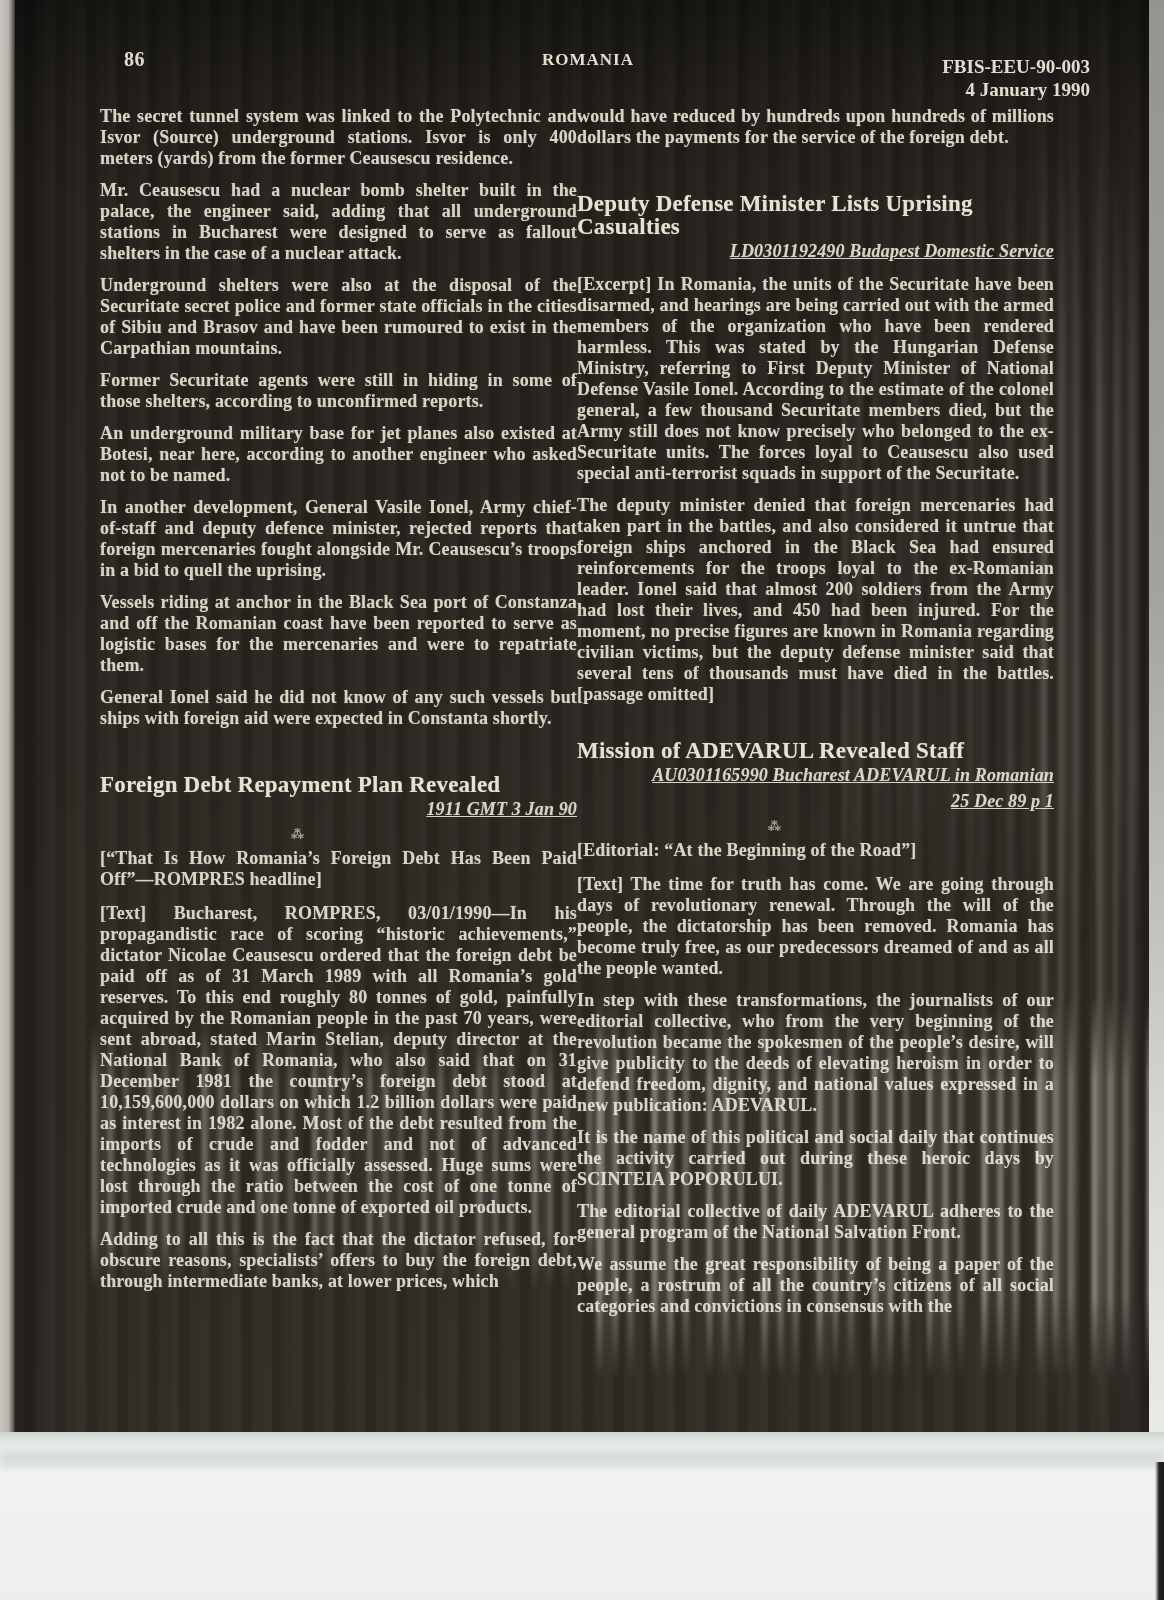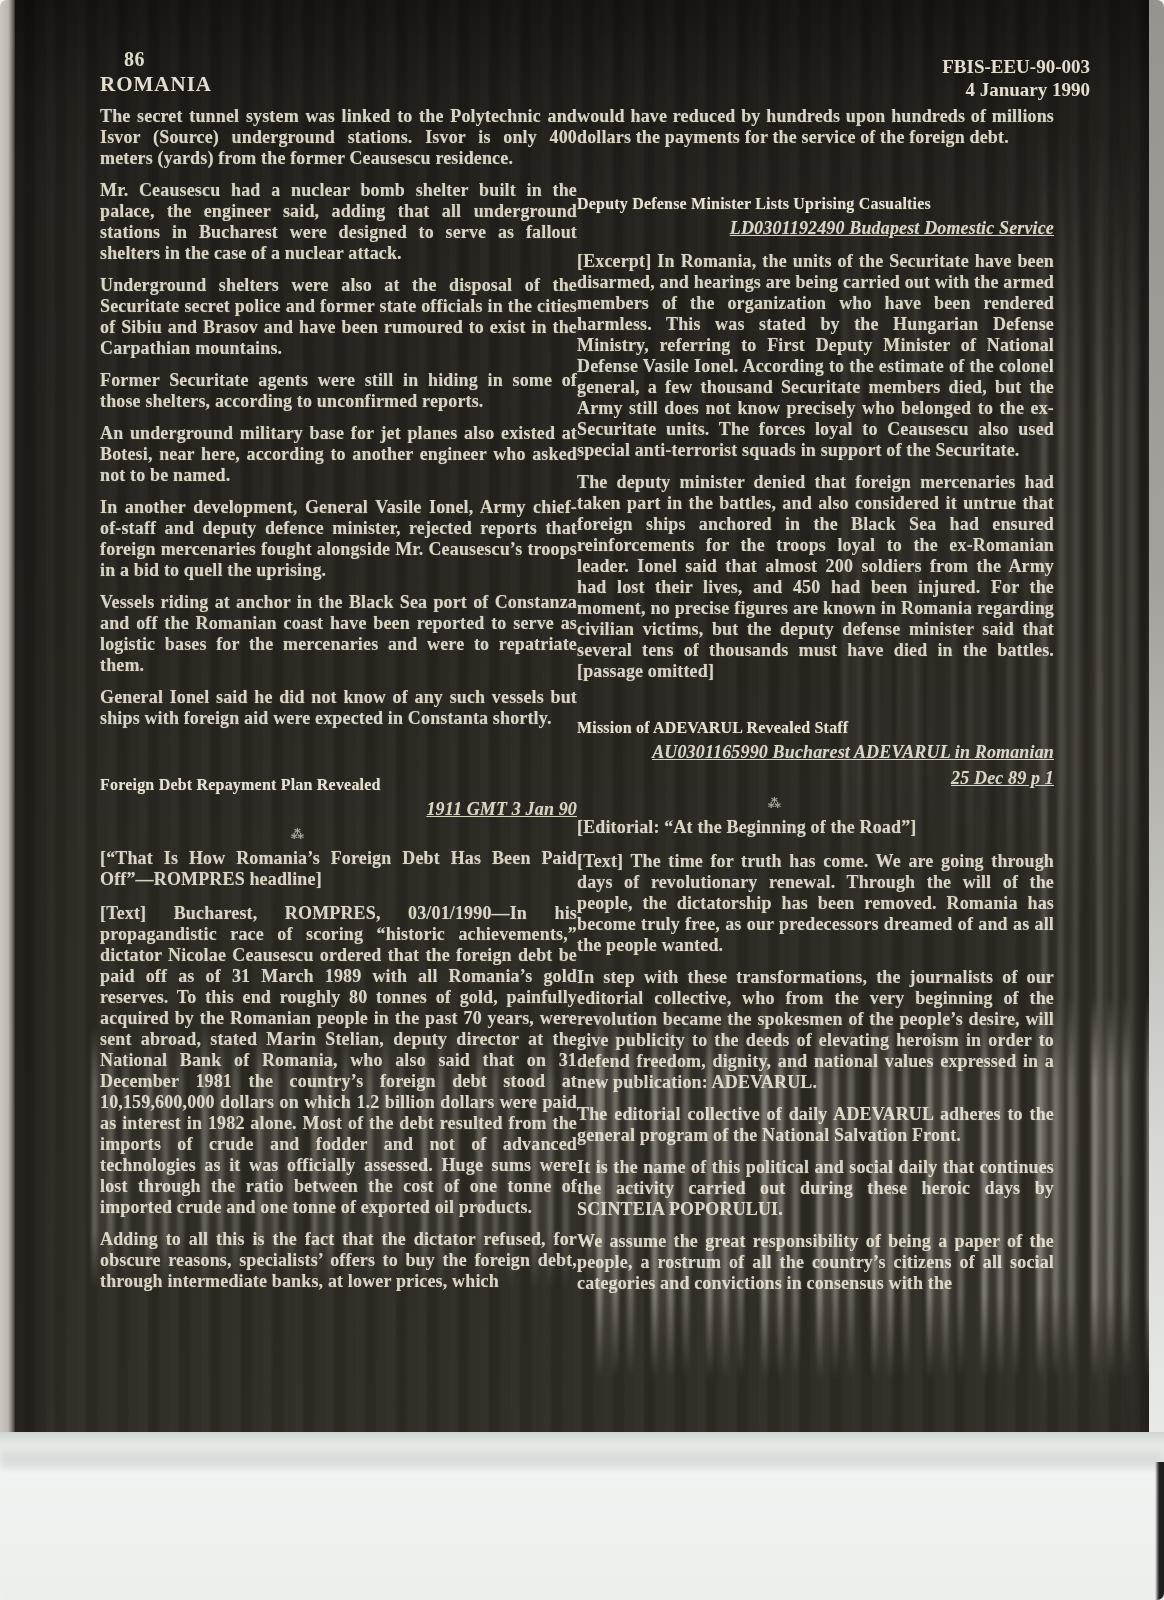--- a/index.html
+++ b/index.html
@@ -1,18 +1,18 @@
 <!DOCTYPE html>
 <html><head>
 <meta charset="utf-8">
 <style>
   html,body{margin:0;padding:0;}
   body{width:1164px;height:1600px;overflow:hidden;background:#eef1ee;
        font-family:"Liberation Serif","DejaVu Serif",serif;}
-  #stage{position:relative;width:1164px;height:1600px;overflow:hidden;background:#eef1ee;border-radius:7px;}
+  #stage{position:relative;width:1164px;height:1600px;overflow:hidden;background:#eef1ee;}
 
   
   .edge-left{position:absolute;left:0;top:0;width:15px;height:1445px;
     background:linear-gradient(90deg,#c7c6c0 0%,#b9b7b0 55%,#6f6b63 85%,#35322c 100%);}
   .edge-right{position:absolute;left:1149px;top:0;width:15px;height:1447px;
     background:linear-gradient(180deg,#96948f 0%,#a3a19b 40%,#d8d9d5 80%,#e9ebe7 100%);}
   .bottom-area{position:absolute;left:0;top:1432px;width:1164px;height:168px;
     background:linear-gradient(180deg,#cfd3d0 0%,#e3e7e4 6%,#f0f3f1 20%,#eef1ee 60%,#ecefec 100%);}
   .bottom-band{position:absolute;left:0;top:1452px;width:1164px;height:16px;background:rgba(180,186,182,0.35);filter:blur(3px);}
   .corner-sliver{position:absolute;left:1155px;top:1462px;width:9px;height:138px;
@@ -23,28 +23,28 @@
     clip-path:polygon(0 0,100% 0,100% 99.7%,0 99.0%);
     background:
       linear-gradient(180deg,rgba(0,0,0,0.38) 0%,rgba(0,0,0,0.12) 7%,rgba(0,0,0,0) 14%),
       linear-gradient(90deg,rgba(0,0,0,0.30) 0%,rgba(0,0,0,0) 4%,rgba(0,0,0,0) 96%,rgba(0,0,0,0.18) 100%),
       repeating-linear-gradient(90deg,rgba(255,255,255,0.030) 0 7px,rgba(0,0,0,0.05) 11px 18px,rgba(255,255,255,0.018) 22px 31px),
       linear-gradient(180deg,#211e1a 0%,#26221d 35%,#2b2721 62%,#2e2a24 100%);}
 
   
   .content{position:absolute;left:85px;top:0;width:976px;color:#d9d3c4;font-weight:700;}
   .hdr-num{position:absolute;left:24px;top:48px;font-size:20px;letter-spacing:.5px;color:#e0dacb;}
-  .hdr-title{position:absolute;left:0;top:72px;width:100%;text-align:left;font-size:21px;letter-spacing:1px;color:#e4ddcf;}
+  .hdr-title{position:absolute;left:0;top:50px;width:100%;text-align:center;font-size:17px;letter-spacing:1px;color:#e4ddcf;}
   .hdr-doc{position:absolute;right:-14px;top:55px;text-align:right;font-size:19px;line-height:23px;color:#e4ddcf;}
 
   .cols{position:absolute;left:0;top:106px;width:976px;display:flex;}
   .col{width:477px;font-size:18px;line-height:21px;text-align:justify;
        text-shadow:0 0 1px rgba(225,218,200,0.45);letter-spacing:.15px;}
   .col p{margin:0 0 11px 0;}
-  h2{font-size:16px;line-height:23px;margin:0 0 2px 0;color:#e7e1d2;text-align:left;letter-spacing:.2px;}
+  h2{font-size:23px;line-height:23px;margin:0 0 2px 0;color:#e7e1d2;text-align:left;letter-spacing:.2px;}
   .src{font-style:italic;margin:0 0 4px 0 !important;text-align:right;line-height:22px;text-decoration:underline;}
   .sep{height:18px;margin:2px 0 6px 0;font-size:13px;opacity:.75;text-align:left;text-indent:40%;}
   .gap-article{margin-top:44px !important;}
   .gap-article2{margin-top:34px !important;}
   .note{margin-bottom:13px !important;}
 
   
   .wash{position:absolute;pointer-events:none;filter:blur(1.4px);
     background:repeating-linear-gradient(90deg,
       rgba(240,235,224,0) 0 5px,rgba(240,235,224,0.55) 8px 11px,
@@ -101,22 +101,22 @@
           <p style="margin-top:12px">[Excerpt] In Romania, the units of the Securitate have been disarmed, and hearings are being carried out with the armed members of the organization who have been rendered harmless. This was stated by the Hungarian Defense Ministry, referring to First Deputy Minister of National Defense Vasile Ionel. According to the estimate of the colonel general, a few thousand Securitate members died, but the Army still does not know precisely who belonged to the ex-Securitate units. The forces loyal to Ceausescu also used special anti-terrorist squads in support of the Securitate.</p>
           <p>The deputy minister denied that foreign mercenaries had taken part in the battles, and also considered it untrue that foreign ships anchored in the Black Sea had ensured reinforcements for the troops loyal to the ex-Romanian leader. Ionel said that almost 200 soldiers from the Army had lost their lives, and 450 had been injured. For the moment, no precise figures are known in Romania regarding civilian victims, but the deputy defense minister said that several tens of thousands must have died in the battles. [passage omitted]</p>
 
           <h2 class="gap-article2">Mission of ADEVARUL Revealed Staff</h2>
           <p class="src">AU0301165990 Bucharest ADEVARUL in Romanian</p>
           <p class="src" style="margin-top:-4px">25 Dec 89 p 1</p>
           <div class="sep">⁂</div>
           <p class="note">[Editorial: “At the Beginning of the Road”]</p>
           <p>[Text] The time for truth has come. We are going through days of revolutionary renewal. Through the will of the people, the dictatorship has been removed. Romania has become truly free, as our predecessors dreamed of and as all the people wanted.</p>
           <p>In step with these transformations, the journalists of our editorial collective, who from the very beginning of the revolution became the spokesmen of the people’s desire, will give publicity to the deeds of elevating heroism in order to defend freedom, dignity, and national values expressed in a new publication: ADEVARUL.</p>
+          <p>It is the name of this political and social daily that continues the activity carried out during these heroic days by SCINTEIA POPORULUI.</p>
           <p>The editorial collective of daily ADEVARUL adheres to the general program of the National Salvation Front.</p>
-          <p>It is the name of this political and social daily that continues the activity carried out during these heroic days by SCINTEIA POPORULUI.</p>
           <p>We assume the great responsibility of being a paper of the people, a rostrum of all the country’s citizens of all social categories and convictions in consensus with the</p>
         </div>
 
       </div>
     </div>
 
     <div class="wash wash-side"></div>
     <div class="wash wash-faint"></div>
     <div class="wash wash-right-col"></div>
     <div class="wash wash-left-col"></div>

